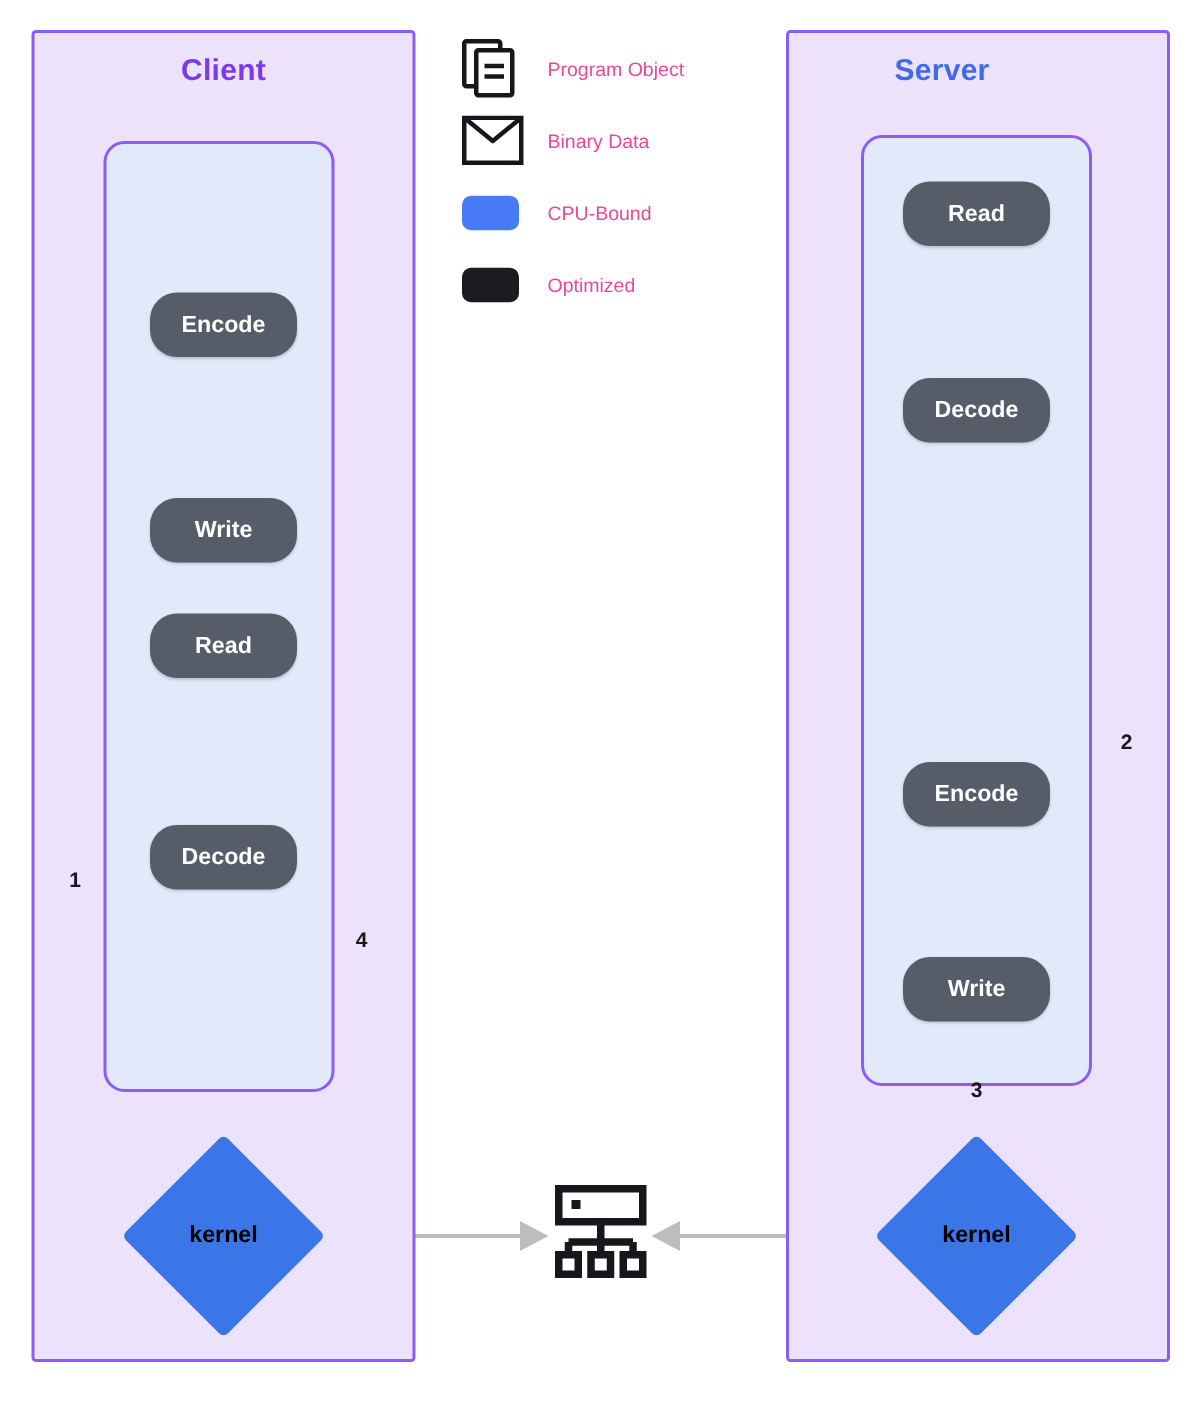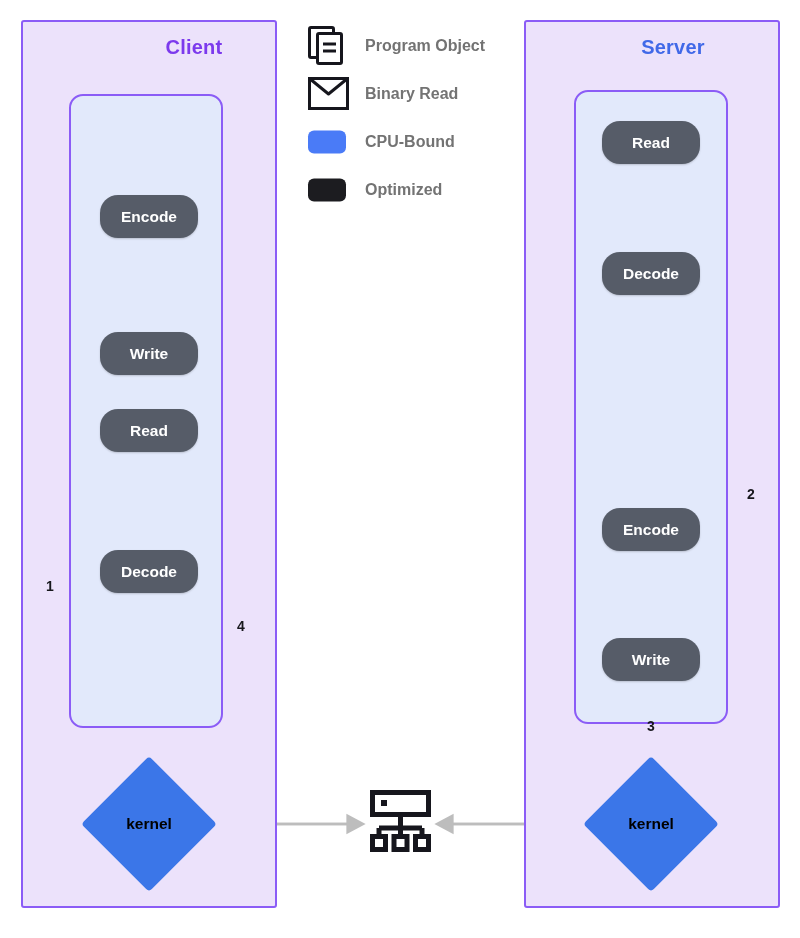--- a/index.html
+++ b/index.html
@@ -7,21 +7,21 @@
        font-family:"Liberation Sans","DejaVu Sans",sans-serif;}
   .stage{position:absolute;left:0;top:0;width:800px;height:938px;}
   svg.layer{position:absolute;left:0;top:0;width:800px;height:938px;}
 
   
   .outer-panel{position:absolute;background:#ece2fb;border:2.5px solid #8b5cf6;
                border-radius:3px;box-sizing:border-box;}
   .inner-panel{position:absolute;background:#e2e9fb;border:2.5px solid #8b5cf6;
                border-radius:14px;box-sizing:border-box;}
   .panel-title{position:absolute;text-align:center;font-weight:bold;font-size:20px;
-               letter-spacing:.2px;padding-left:45px;}
+               letter-spacing:.2px;}
   .title-client{color:#7c3aed;}
   .title-server{color:#4169e8;}
 
   
   .node{position:absolute;background:#565c68;color:#ffffff;border-radius:18px;
         display:flex;align-items:center;justify-content:center;
         font-weight:bold;font-size:15.5px;box-sizing:border-box;
         box-shadow:0 1px 2px rgba(0,0,0,.18);}
   .node-handler{position:absolute;background:#5271f2;color:#ffffff;
         border:2.5px solid #9b5de5;border-radius:999px;
@@ -32,21 +32,21 @@
   .kernel-label{position:absolute;color:#000000;font-weight:bold;font-size:15.5px;
         display:flex;align-items:center;justify-content:center;}
 
   
   .legend{position:absolute;left:300px;top:22px;width:215px;}
   .legend-row{position:relative;height:48px;}
   .legend-ico{position:absolute;left:8px;top:50%;transform:translateY(-50%);}
   .legend-swatch{position:absolute;left:8px;top:50%;transform:translateY(-50%);
         width:38px;height:23px;border-radius:6px;}
   .legend-text{position:absolute;left:65px;top:50%;transform:translateY(-50%);
-        font-size:16px;font-weight:bold;color:#737373;white-space:nowrap;}
+        font-size:13px;font-weight:normal;color:#ec4899;white-space:nowrap;}
 
   
   .flow-num{position:absolute;font-size:14px;font-weight:bold;color:#17171c;
         text-align:center;}
 </style>
 </head>
 <body>
 
 <div class="stage">
 
@@ -202,21 +202,21 @@
         <line x1="15" y1="25" x2="28" y2="25" stroke="#16161d" stroke-width="3"></line>
       </svg>
       <span class="legend-text">Program Object</span>
     </div>
 
     <div class="legend-row">
       <svg class="legend-ico" width="42" height="34" viewBox="0 0 42 34">
         <rect x="1.5" y="1.5" width="38" height="30" fill="#ffffff" stroke="#16161d" stroke-width="3"></rect>
         <path d="M1.5 1.5 L20.5 17 L39.5 1.5" fill="none" stroke="#16161d" stroke-width="3" stroke-linejoin="round"></path>
       </svg>
-      <span class="legend-text">Binary Read</span>
+      <span class="legend-text">Binary Data</span>
     </div>
 
     <div class="legend-row">
       <span class="legend-swatch" style="background:#4a7bf7;"></span>
       <span class="legend-text">CPU-Bound</span>
     </div>
 
 
     <div class="legend-row">
       <span class="legend-swatch" style="background:#1c1c20;"></span>

